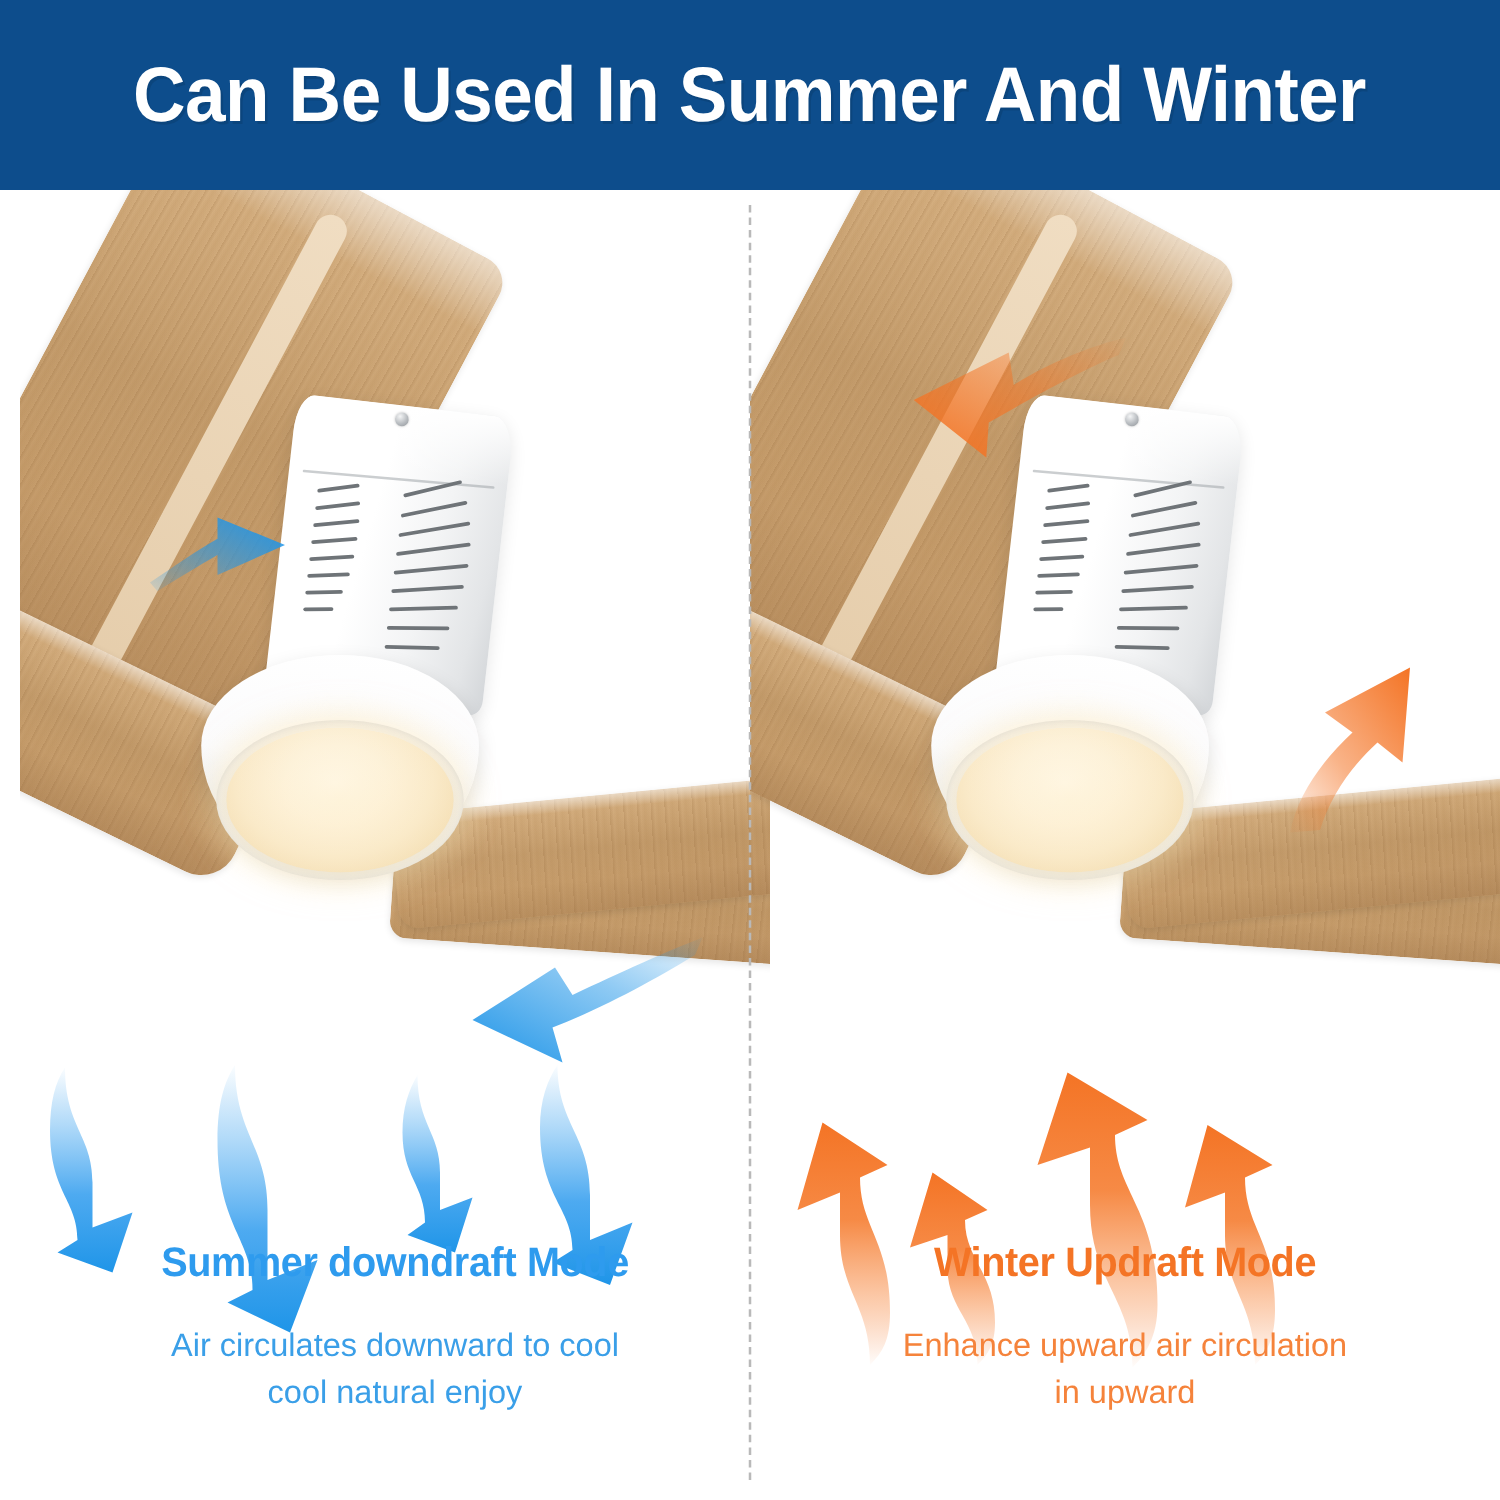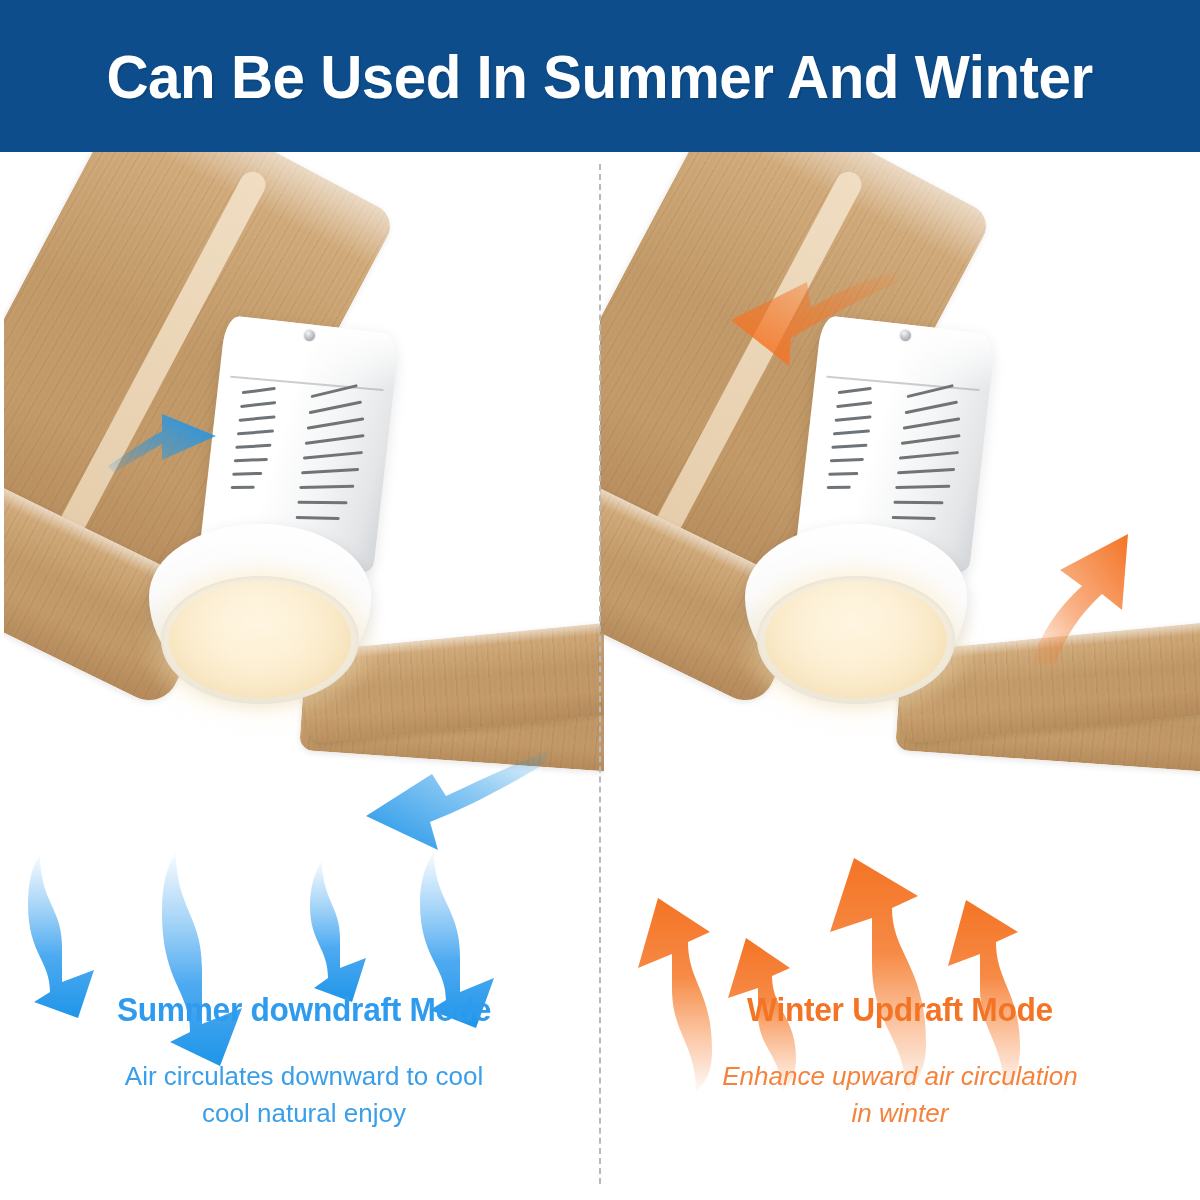--- a/index.html
+++ b/index.html
@@ -28,21 +28,21 @@
     text-shadow:2px 2px 0 rgba(0,0,0,0.10);
     font-family:"Liberation Sans", sans-serif;
   }
 
   
   .panels {
     position:absolute; left:0; top:152px; width:1200px; height:1048px;
     background:#ffffff;
   }
   .panel { position:absolute; top:0; width:600px; height:1048px; overflow:hidden; }
-  .panel-left  { left:4px;padding-left:22px; }
+  .panel-left  { left:16px;padding-left:22px; }
   .panel-right { left:600px; }
 
   .divider {
     position:absolute; left:599px; top:12px; width:0; height:1020px;
     border-left:2px dashed #b9b9b9;
     z-index:40;
   }
 
   
   .scene { position:absolute; left:0; top:0; width:600px; height:700px; }
@@ -198,21 +198,21 @@
     line-height:1.2;
     margin-bottom:28px;
   }
   .caption-body {
     font-size:26px; line-height:1.42; font-weight:normal;
     padding:0 48px;
   }
   .summer .caption-title { color:#2e9bee; }
   .summer .caption-body  { color:#3a9fe8; }
   .winter .caption-title { color:#f47425; }
-  .winter .caption-body  { color:#f5833b;font-style:italic; }
+  .winter .caption-body  { color:#f5833b; }
 </style>
 </head>
 <body>
 
 <div class="page">
 
   <div class="banner">
     <div class="banner-title">Can Be Used In Summer And Winter</div>
   </div>
 
@@ -404,20 +404,20 @@
           </defs>
           <path d="M8,146 C14,116 34,88 58,66 L36,50 L104,14 L98,90 L78,74
                    C56,94 40,118 32,144 Z" fill="url(#rotBRg)"></path>
         </svg>
       </div>
 
       <div class="caption winter">
         <div class="caption-title">Winter Updraft Mode</div>
         <div class="caption-body">
           <span>Enhance upward air circulation</span><br>
-          <span>in winter</span>
+          <span>in upward</span>
         </div>
       </div>
     </div>
 
     <div class="divider"></div>
   </div>
 </div>
 
 </body></html>

